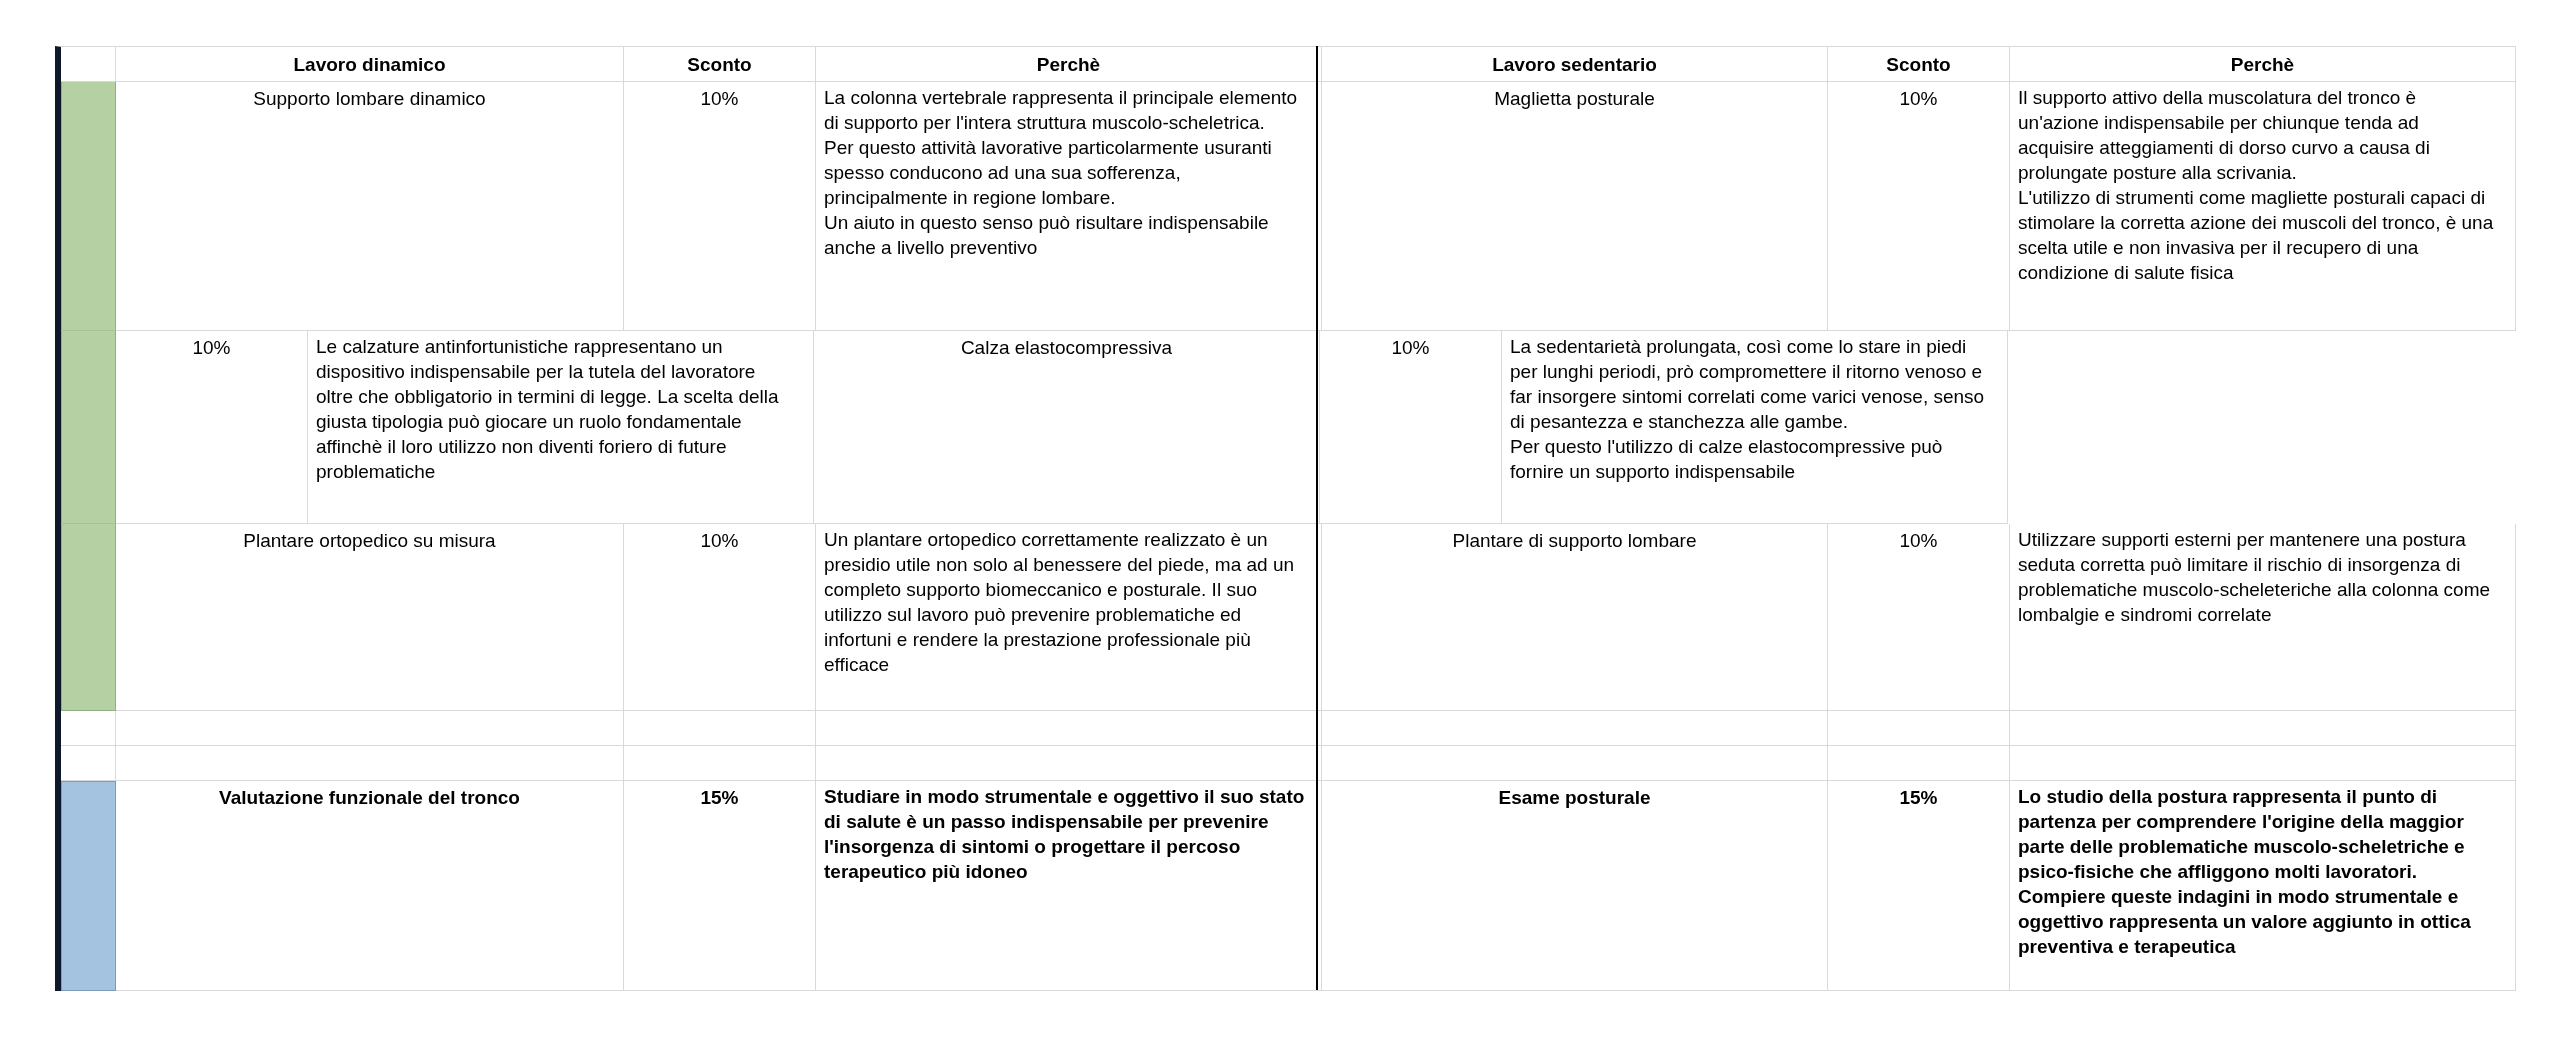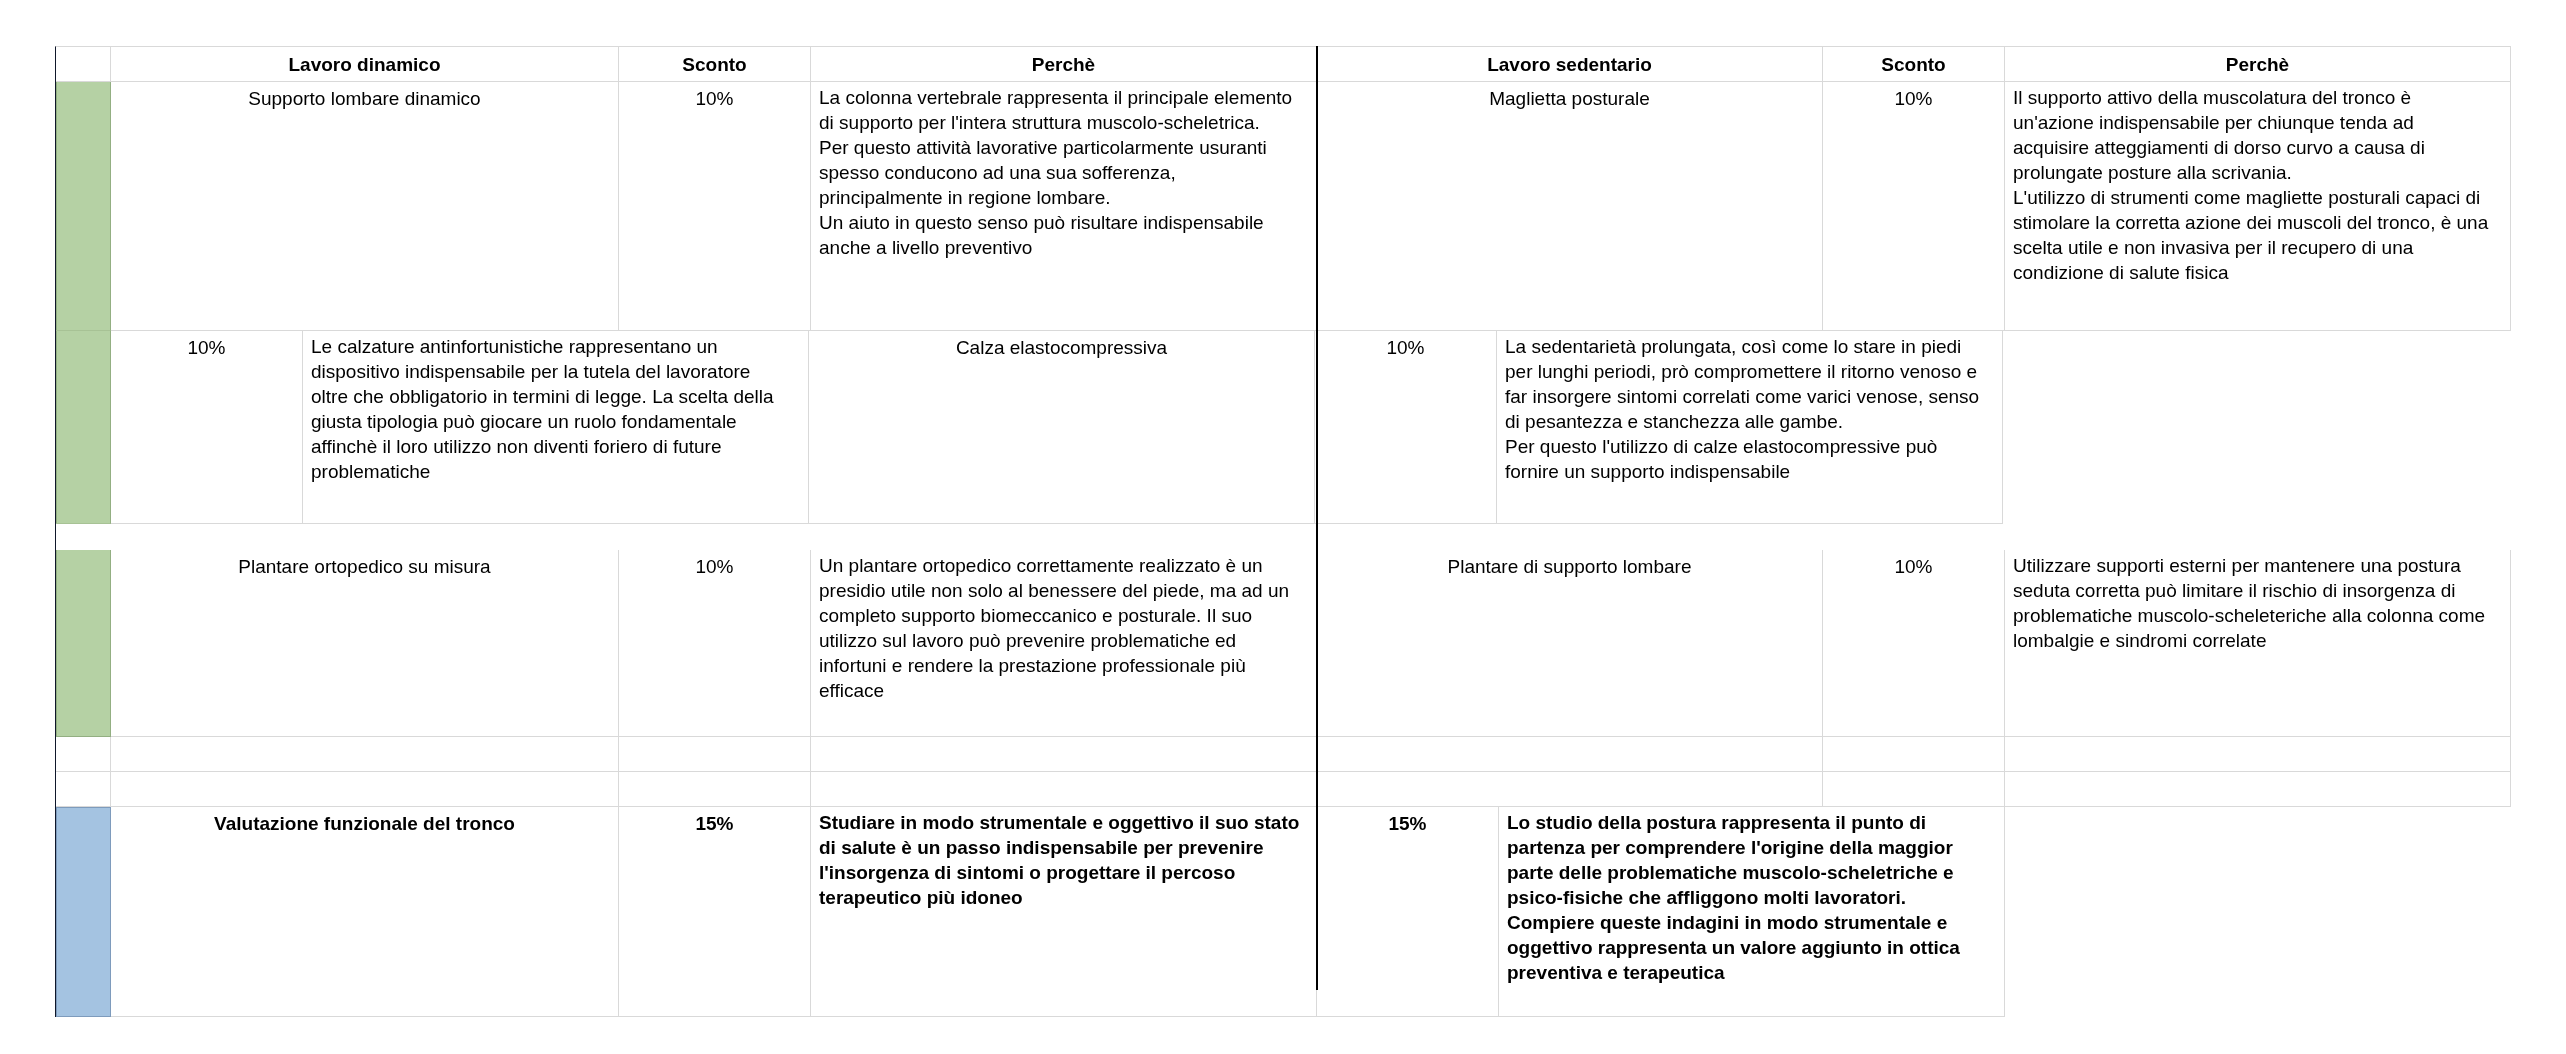--- a/index.html
+++ b/index.html
@@ -3,41 +3,41 @@
 <meta charset="utf-8">
 <style>
   html, body { margin:0; padding:0; background:#ffffff; }
   .canvas {
     position:relative; width:2566px; height:1054px; overflow:hidden;
     background:#ffffff;
     font-family:"Liberation Sans", sans-serif; color:#000;
   }
   .tbl {
     position:absolute; left:55px; top:46px;
-    border-top:1px solid #d9d9d9; border-left:1px solid #0f172a;
+    border-top:1px solid #d9d9d9; border-left:6px solid #0f172a;
   }
   .row { display:flex; }
   .cell {
     box-sizing:border-box; overflow:hidden;
     border-right:1px solid #d9d9d9; border-bottom:1px solid #d9d9d9;
     font-size:19px; line-height:25px; background:#ffffff;
   }
   
   .c0 { width:55px; }
   .c1 { width:508px; }
   .c2 { width:192px; }
   .c3 { width:506px; }
   .c4 { width:506px; }
   .c5 { width:182px; }
   .c6 { width:506px; }
   
   .rh  { height:35px; }
   .r1  { height:249px; }
   .r2  { height:193px; }
-  .r3  { height:187px;margin-top:26px; }
+  .r3  { height:187px; }
   .re  { height:35px; }
   .r4  { height:210px;font-weight:bold; }
   
   .head { font-weight:bold; display:flex; align-items:center; justify-content:center; text-align:center; }
   .name { text-align:center; padding:4px 8px 4px 8px; }
   .pct  { text-align:center; padding:4px 8px 0 8px; }
   .why  { text-align:left; padding:3px 16px 4px 8px; white-space:pre-wrap; }
   
   .band-green {
     background:#b5d1a4;
@@ -123,20 +123,21 @@
       <div class="cell c4 re"></div>
       <div class="cell c5 re"></div>
       <div class="cell c6 re"></div>
     </div>
 
     <div class="row">
       <div class="cell c0 r4 band-blue"></div>
       <div class="cell c1 r4 name">Valutazione funzionale del tronco</div>
       <div class="cell c2 r4 pct">15%</div>
       <div class="cell c3 r4 why">Studiare in modo strumentale e oggettivo il suo stato di salute è un passo indispensabile per prevenire l'insorgenza di sintomi o progettare il percoso terapeutico più idoneo</div>
+      <div class="cell c4 r4 name">Esame posturale</div>
       <div class="cell c5 r4 pct">15%</div>
       <div class="cell c6 r4 why">Lo studio della postura rappresenta il punto di partenza per comprendere l'origine della maggior parte delle problematiche muscolo-scheletriche e psico-fisiche che affliggono molti lavoratori. Compiere queste indagini in modo strumentale e oggettivo rappresenta un valore aggiunto in ottica preventiva e terapeutica</div>
     </div>
 
   </div>
 
   <div class="divider"></div>
 </div>
 
 </body></html>

